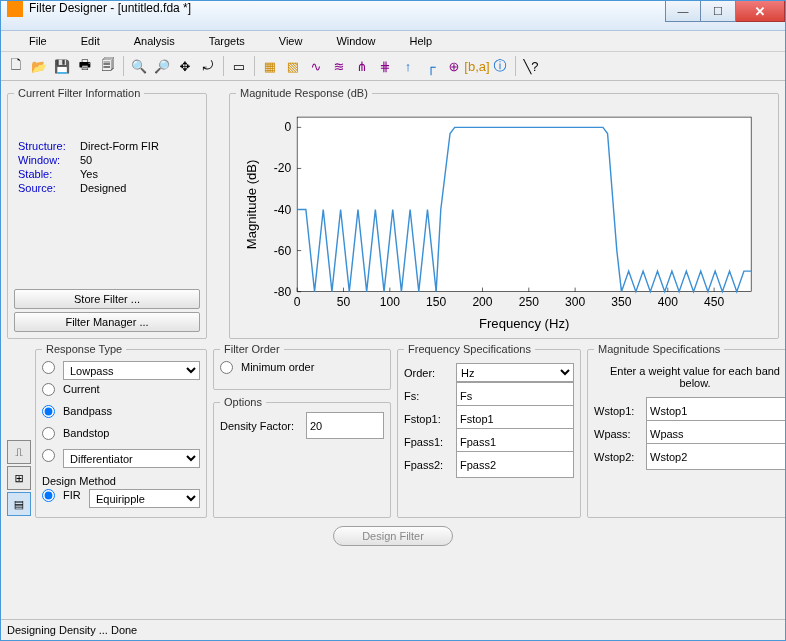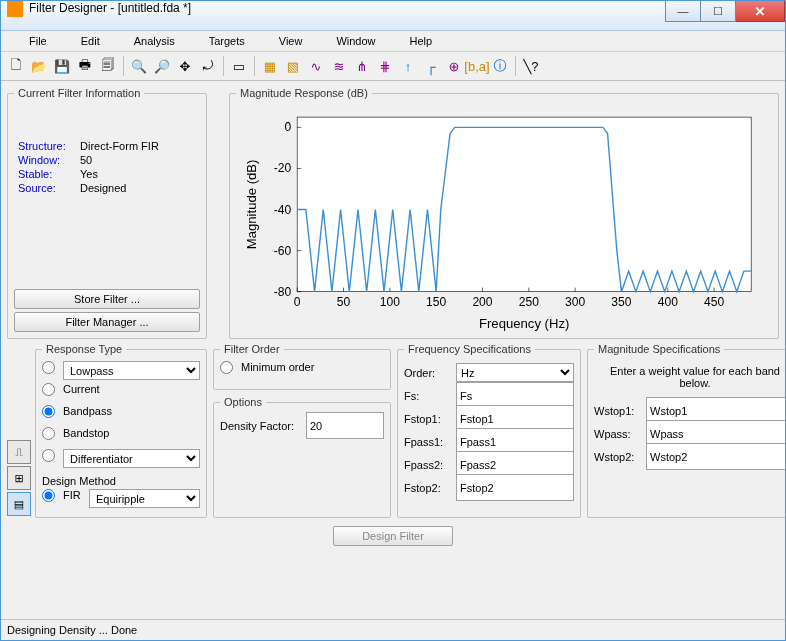--- a/index.html
+++ b/index.html
@@ -44,21 +44,21 @@
 .radiorow{display:flex;align-items:flex-start;height:22px;gap:4px}
 .radiorow input[type=radio]{margin:0 4px 0 0}
 .radiorow select,.radiorow .txtsel{flex:1;height:19px;border:1px solid #a0a0a0;background:#fff;font-size:11px;padding:0 2px}
 .radiorow .lbl{flex:1}
 .subhdr{margin:4px 0 2px 0}
 .formrow{display:flex;align-items:center;height:23px;gap:4px}
 .formrow .flabel{width:48px}
 .formrow input[type=text]{flex:1;min-width:0;height:17px;border:1px solid #a0a0a0;padding:4px 3px;font-size:11px;background:#fff}
 .formrow select{flex:1;height:19px;border:1px solid #a0a0a0;font-size:11px;background:#fff}
 .designbtn-row{display:flex;justify-content:center;padding:4px 0}
-.designbtn{width:120px;height:20px;background:linear-gradient(#fdfdfd,#e3e3e3);border:1px solid #a0a0a0;border-radius:2px;color:#888;font-size:11px}
+.designbtn{width:120px;height:20px;background:linear-gradient(#fdfdfd,#e3e3e3);border:1px solid #a0a0a0;border-radius:10px;color:#888;font-size:11px}
 .statusbar{height:20px;border-top:1px solid #c0c0c0;background:#f0f0f0;display:flex;align-items:center;padding:0 6px;font-size:11px}
 .magspec-hint{text-align:center;margin:4px 0 10px 0}
 </style>
 </head>
 <body>
 
 <div class="window">
 
   <div class="titlebar">
     <div class="appicon"></div>
@@ -252,24 +252,20 @@
               <input type="text" value="Fstop1" style="">
             </div>
           <div class="formrow">
               <span class="flabel">Fpass1:</span>
               <input type="text" value="Fpass1" style="">
             </div>
           <div class="formrow">
               <span class="flabel">Fpass2:</span>
               <input type="text" value="Fpass2" style="">
             </div>
-          <div class="formrow">
-              <span class="flabel">Fstop2:</span>
-              <input type="text" value="Fstop2" style="">
-            </div>
         </fieldset>
 
         <fieldset class="fld-mag">
           <legend>Magnitude Specifications</legend>
           <div class="magspec-hint">Enter a weight value for each band below.</div>
           <div class="formrow">
               <span class="flabel">Wstop1:</span>
               <input type="text" value="Wstop1" style="">
             </div>
           <div class="formrow">

